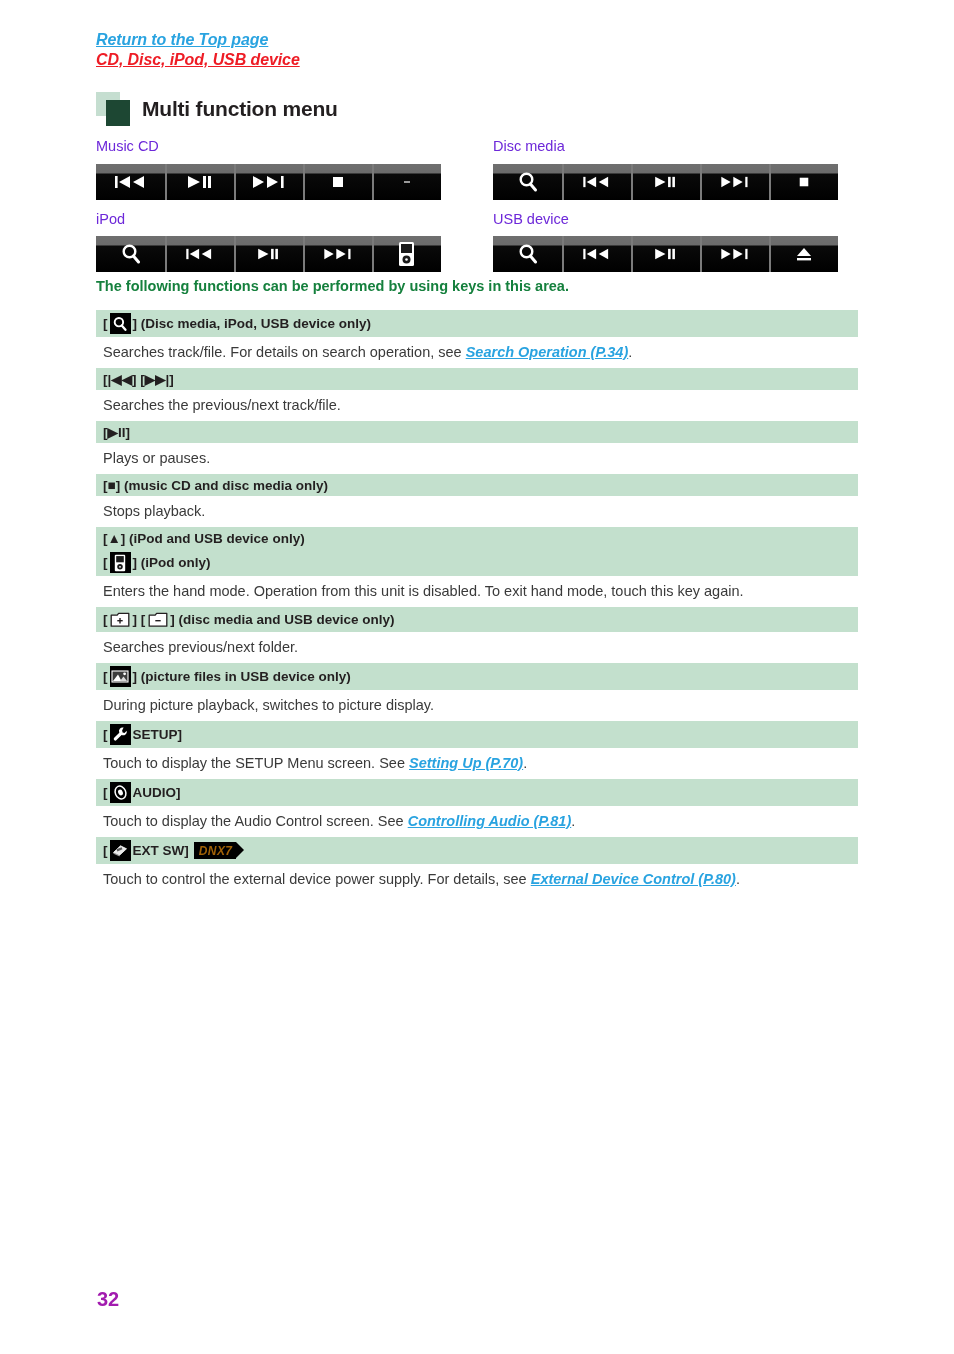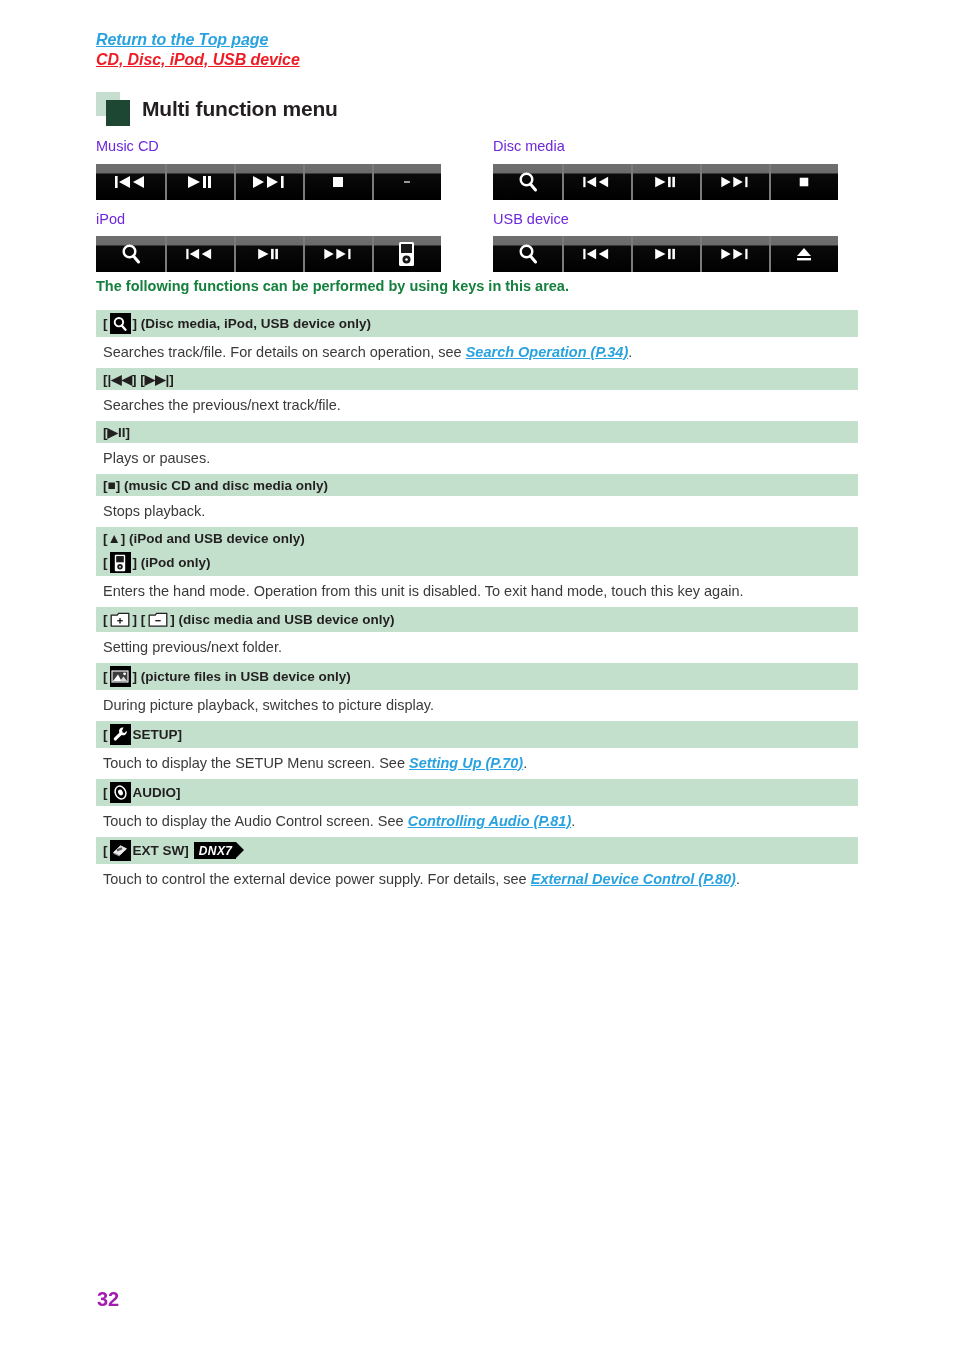--- a/index.html
+++ b/index.html
@@ -190,21 +190,21 @@
     height: 19px;
     background: transparent;
     vertical-align: middle;
     margin: 0 2px;
   }
   .badge-dnx {
     display: inline-flex;
     align-items: center;
     height: 17px;
     background: #000000;
-    color: #ffffff;
+    color: #a16207;
     font-size: 12px;
     font-weight: bold;
     font-style: italic;
     letter-spacing: 0.4px;
     padding: 0 4px 0 5px;
     margin-left: 5px;
     vertical-align: middle;
     position: relative;
   }
   .badge-dnx::after {
@@ -465,21 +465,21 @@
       <span class="txt">] [</span>
       <span class="chip-outline">
         <svg width="20" height="17" viewBox="0 0 20 17">
             <path d="M1.2 4.2 V15.2 H18.8 V2.4 H8.6 L7.2 4.2 Z" fill="#ffffff" stroke="#231f20" stroke-width="1.3" stroke-linejoin="round"></path>
             <line x1="7.3" y1="9.7" x2="12.7" y2="9.7" stroke="#231f20" stroke-width="1.4"></line>
           </svg>
       </span>
       <span class="txt">] (disc media and USB device only)</span>
     </div>
     <div class="row-body">
-      <span>Setting previous/next folder.</span>
+      <span>Searches previous/next folder.</span>
     </div>
 
     <div class="row-head">
       <span class="txt">[</span>
       <span class="chip">
         <svg width="18" height="15" viewBox="0 0 18 15">
             <rect x="1" y="2" width="16" height="11" fill="#3c3c3c" stroke="#ffffff" stroke-width="1.1"></rect>
             <polygon points="2,12 7,5.5 10.5,12" fill="#ffffff"></polygon>
             <polygon points="9,12 12.5,7.5 16,12" fill="#d8d8d8"></polygon>
             <circle cx="13.6" cy="4.8" r="1.4" fill="#ffffff"></circle>

